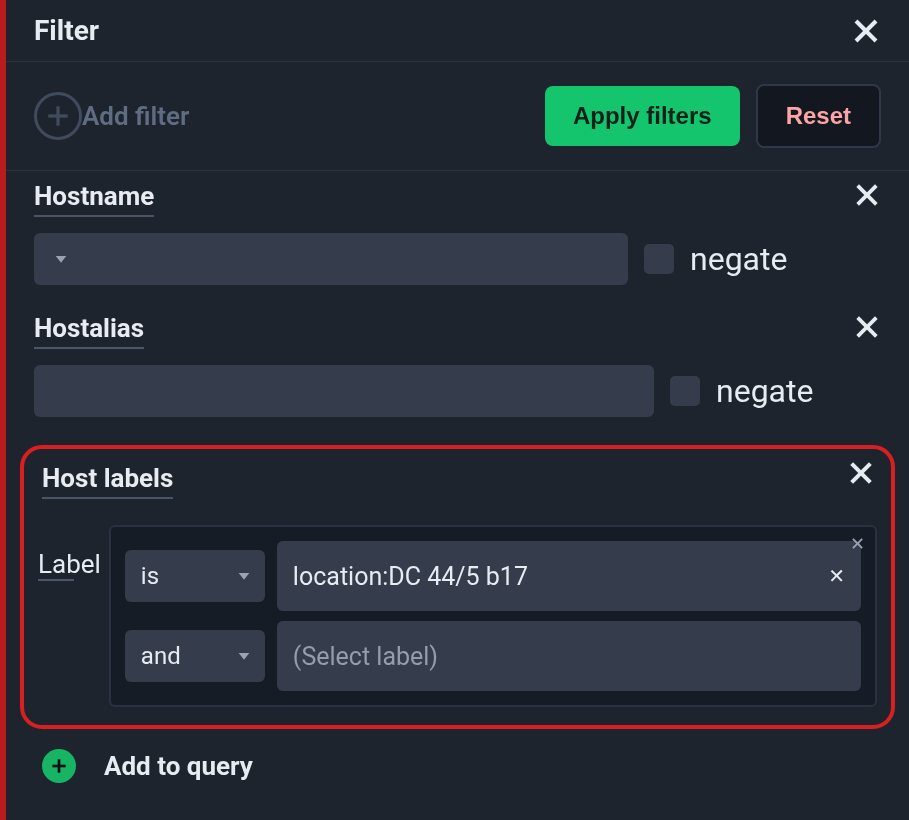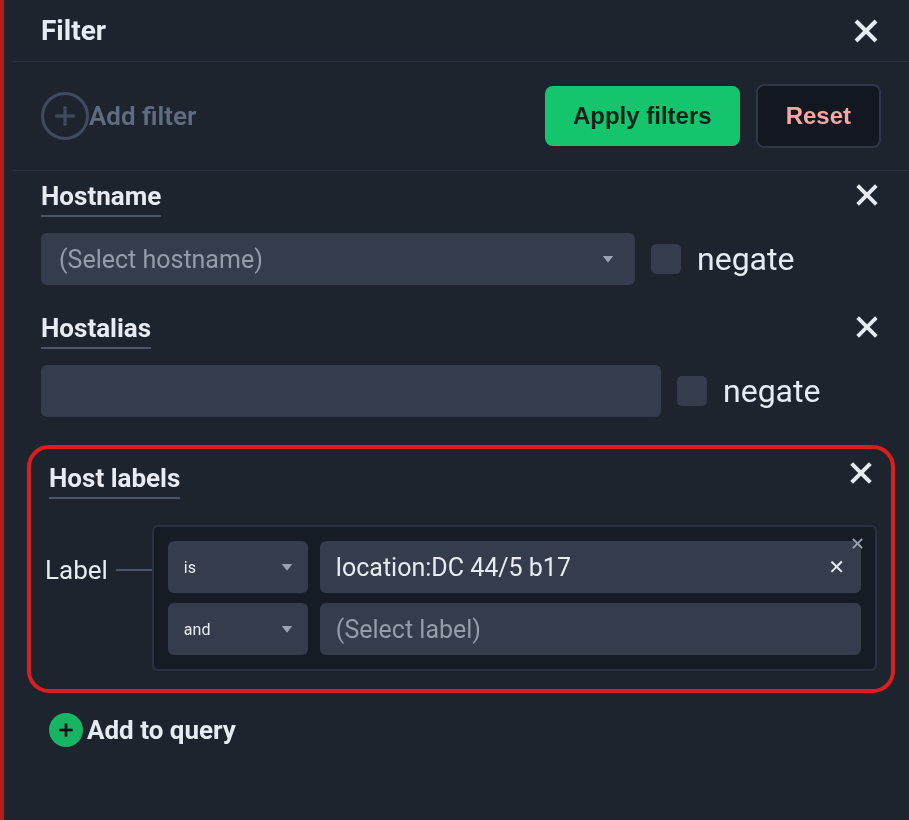--- a/index.html
+++ b/index.html
@@ -8,22 +8,21 @@
     height: 820px;
     font-family: -apple-system, BlinkMacSystemFont, "Segoe UI", Roboto, "Helvetica Neue", sans-serif;
     background: #1a2029;
     overflow: hidden;
   }
   .panel {
     position: relative;
     width: 100%;
     height: 100%;
     background: #1e242e;
-    border-left: 4px solid #b91c1c;
-    padding-left: 9px;
+    border-left: 6px solid #b91c1c;
   }
   .header {
     display: flex;
     align-items: center;
     justify-content: space-between;
     padding: 14px 28px 14px 28px;
     border-bottom: 1px solid #2a3140;
   }
   .header-title {
     color: #e7ecf2;
@@ -160,24 +159,25 @@
   .highlight .section-close { right: 16px; top: 10px; }
   .highlight .section-close svg { stroke: #e7ecf2; }
 
   .label-row {
     display: flex;
     align-items: flex-start;
     gap: 0;
   }
   .label-side {
     display: flex;
-    align-items: center;
+    align-items: flex-start;
     gap: 0;
     height: 66px;
     padding-top: 24px;
+    flex-direction: column;
   }
   .label-side-text {
     color: #e7ecf2;
     font-size: 26px;
     padding-right: 8px;
   }
   .label-side-line {
     width: 36px;
     height: 0;
     border-top: 2px solid #4a5568;
@@ -213,26 +213,26 @@
     background: #353d4c;
     border-radius: 6px;
     display: flex;
     align-items: center;
     justify-content: space-between;
     padding: 0 12px 0 16px;
     cursor: pointer;
   }
   .op-select .op-text {
     color: #e7ecf2;
-    font-size: 16px;
+    font-size: 24px;
     text-align: right;
   }
   .value-pill {
     flex: 1;
-    height: 52px;
+    height: 70px;
     background: #353d4c;
     border-radius: 6px;
     display: flex;
     align-items: center;
     padding: 0 12px 0 16px;
   }
   .value-text {
     color: #e7ecf2;
     font-size: 25px;
     flex: 1;
@@ -245,21 +245,21 @@
   .pill-x {
     color: #e7ecf2;
     font-size: 20px;
     cursor: pointer;
     padding: 0 4px;
   }
 
   .add-query-row {
     display: flex;
     align-items: center;
-    gap: 4px;
+    gap: 28px;
     padding: 10px 36px;
   }
   .add-query-circle {
     width: 34px; height: 34px;
     border-radius: 50%;
     background: #17b563;
     display: inline-flex;
     align-items: center;
     justify-content: center;
   }
@@ -302,21 +302,20 @@
   <div class="section">
     <div class="section-title">Hostname</div>
     <div class="section-close">
       <svg viewBox="0 0 24 24" fill="none" stroke="#e7ecf2" stroke-width="3.2">
         <line x1="4" y1="4" x2="20" y2="20"></line>
           <line x1="20" y1="4" x2="4" y2="20"></line>
       </svg>
     </div>
     <div class="row">
       <div class="select-box">
-        <span class="select-placeholder">(Select hostname)</span>
         <span class="caret-down">
           <svg viewBox="0 0 24 24" fill="#9aa3b2">
               <polygon points="5,8 19,8 12,17"></polygon>
             </svg>
         </span>
       </div>
       <div class="chk"></div>
       <div class="chk-label">negate</div>
     </div>
   </div>

